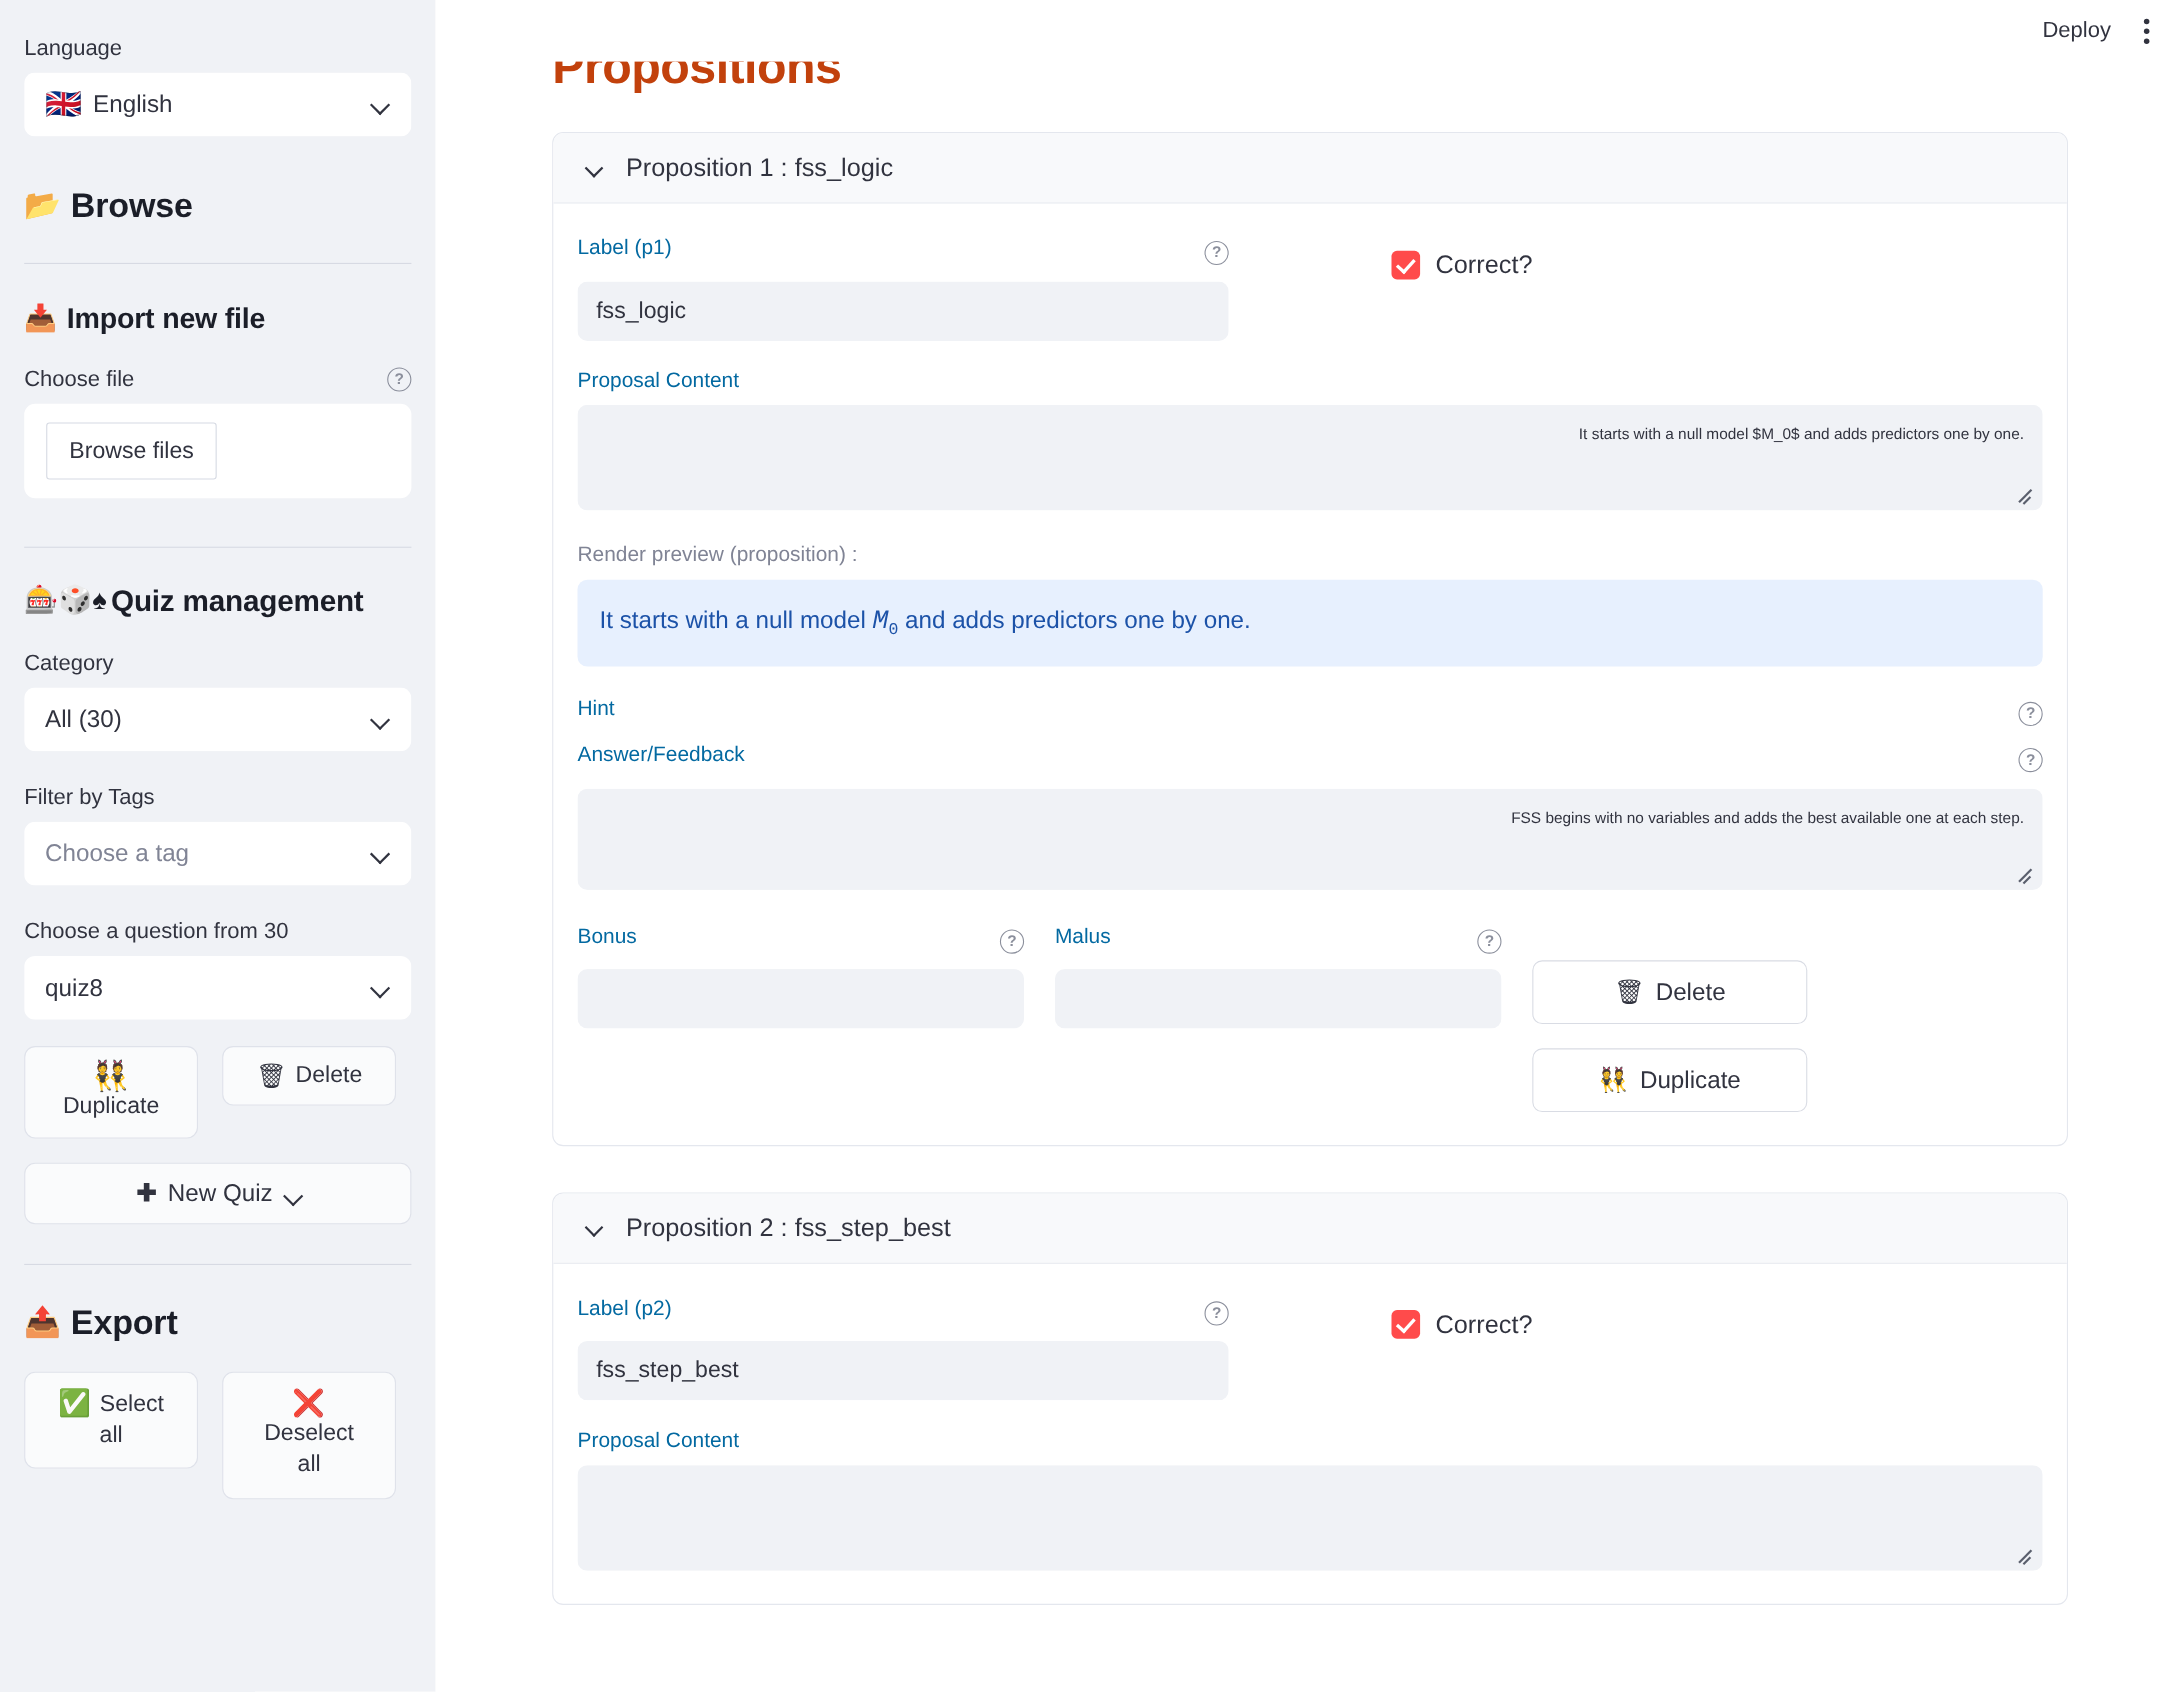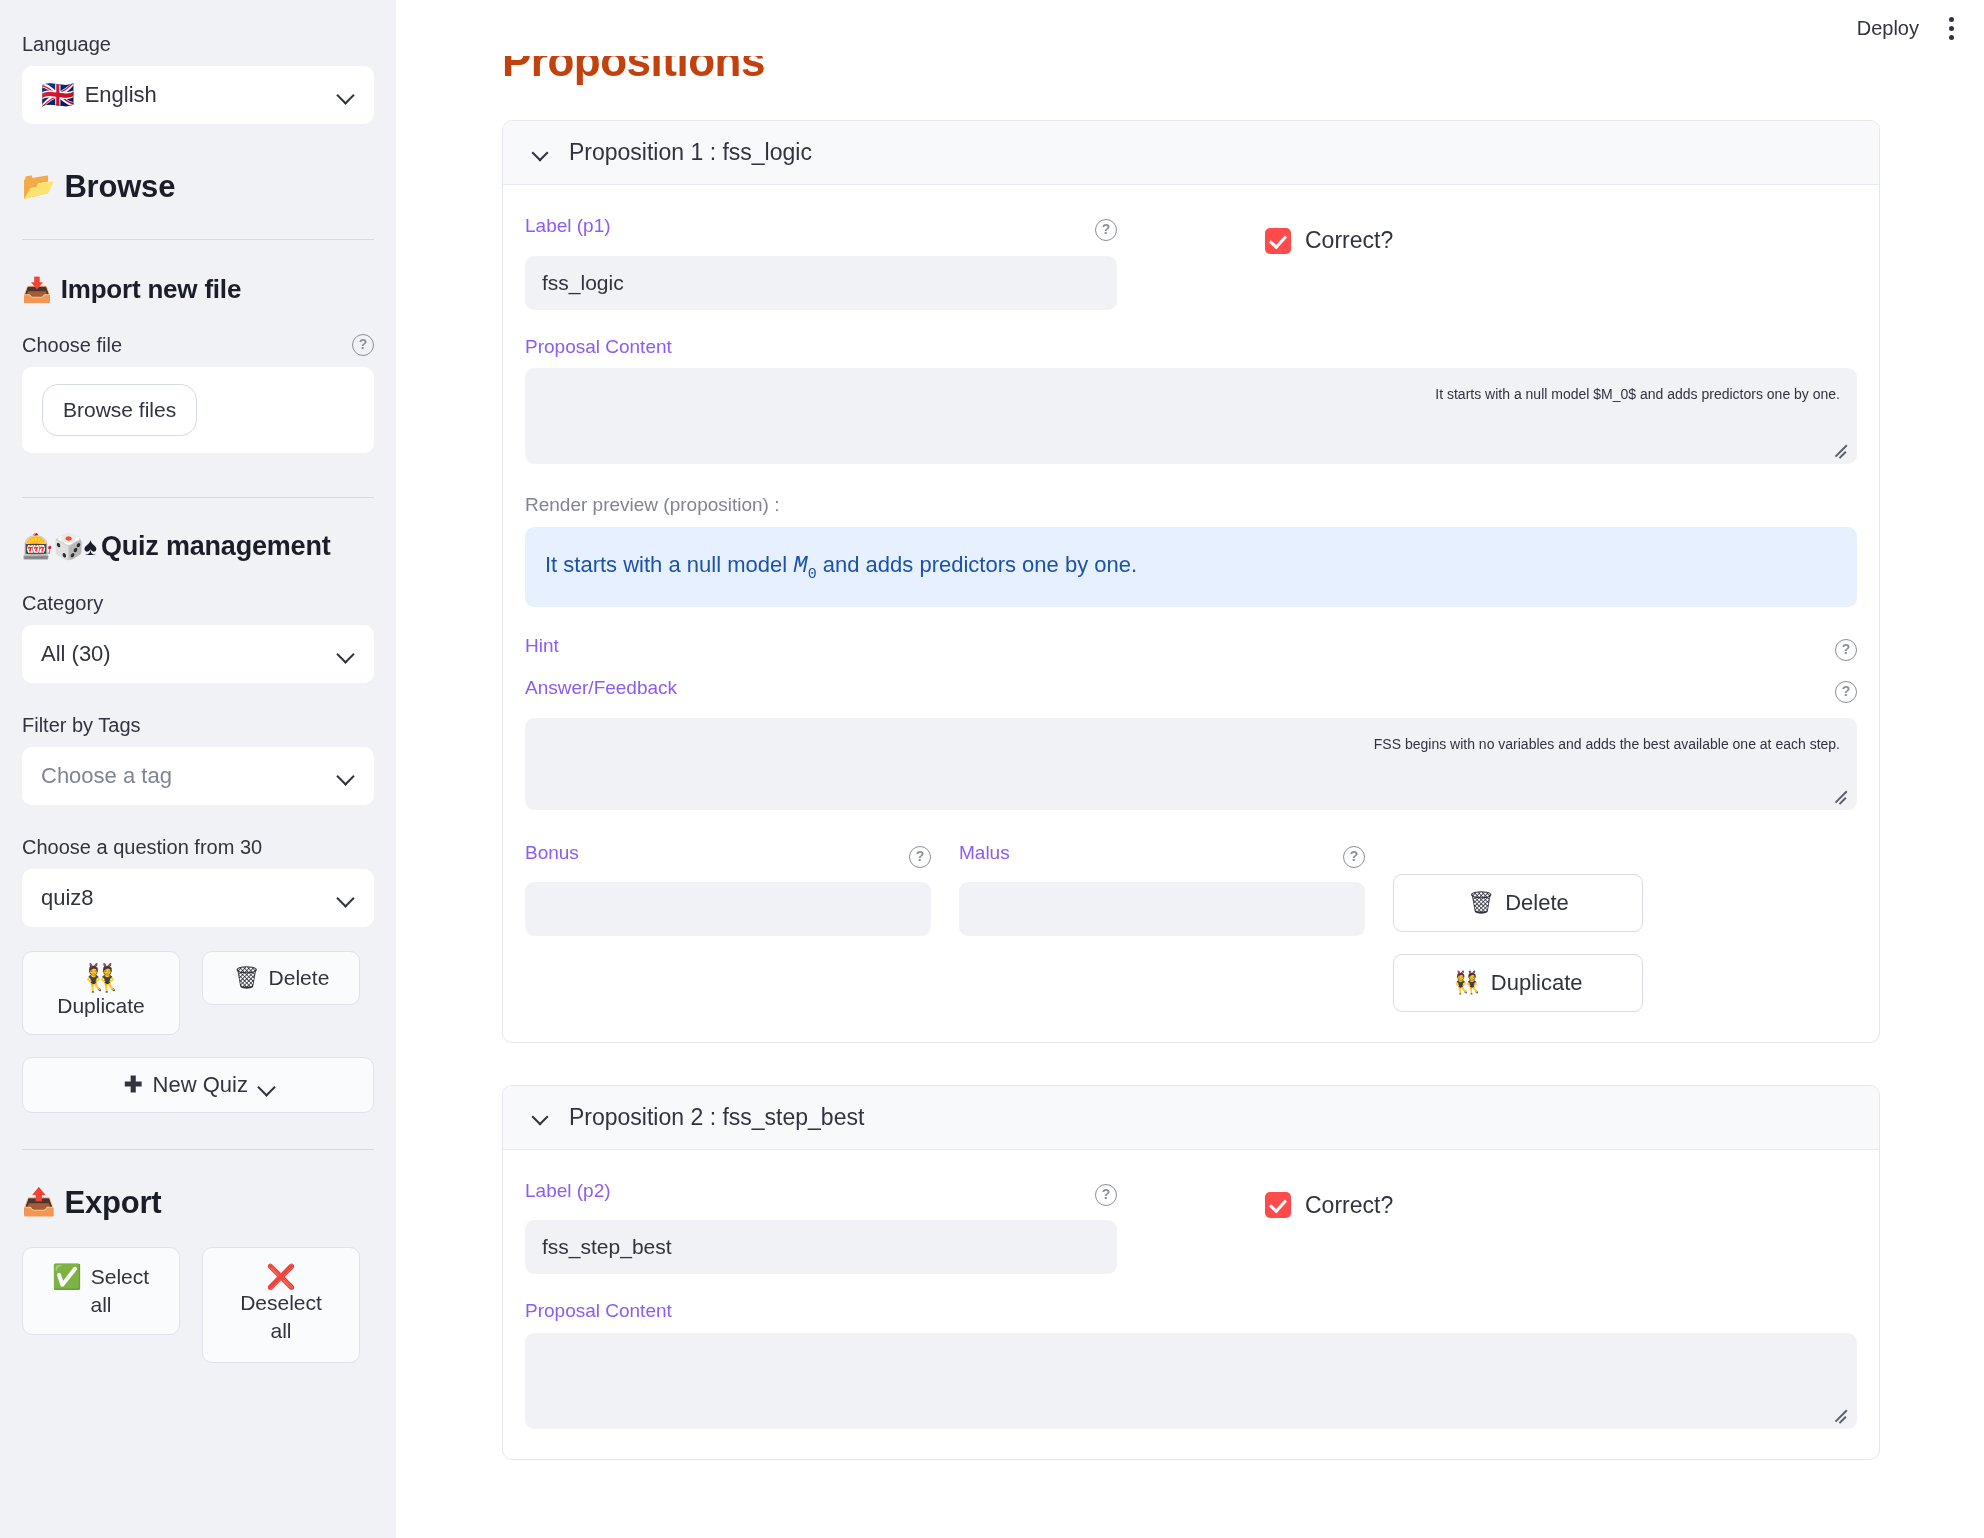--- a/index.html
+++ b/index.html
@@ -51,21 +51,21 @@
     border: 1.8px solid #8b8f9c; color: #8b8f9c;
     font-size: 14px; line-height: 18px; text-align: center; font-weight: 600;
     flex: none; cursor: pointer;
   }
   .row-between { display: flex; align-items: center; justify-content: space-between; }
   .filedrop {
     width: 100%; background: #ffffff; border-radius: 10px;
     padding: 17px 20px; display: flex; align-items: center;
   }
   .btn {
-    background: #ffffff; border: 1px solid #d6dae3; border-radius: 16px;
+    background: #ffffff; border: 1px solid #d6dae3; border-radius: 3px;
     font-size: 21px; color: #31333f; cursor: pointer;
     display: flex; align-items: center; justify-content: center;
     font-family: "Liberation Sans", sans-serif; line-height: 1.25;
   }
   .btn.small { padding: 10px 20px; height: 52px; }
   .sb-btn-row { display: flex; gap: 22px; align-items: flex-start; }
   .sb-btn {
     background: #fafbfc; border: 1px solid #dfe2ea; border-radius: 10px;
     font-size: 21px; color: #31333f; cursor: pointer; text-align: center;
     display: flex; flex-direction: column; align-items: center; justify-content: center;
@@ -110,21 +110,21 @@
   .chev-sm { width: 16px; height: 16px; position: relative; flex:none; }
   .chev-sm::after {
     content:""; position:absolute; left:1px; top:2px;
     width: 10px; height: 10px;
     border-right: 2.4px solid #31333f; border-bottom: 2.4px solid #31333f;
     transform: rotate(45deg);
   }
   .exp-body { padding: 28px 22px 30px 22px; }
 
   .fld-label {
-    font-size: 19px; color: #8b5cf6; margin-bottom: 8px; line-height: 1.4;
+    font-size: 19px; color: #0369a1; margin-bottom: 8px; line-height: 1.4;
   }
   .fld-label.muted { color: #808495; }
   .input {
     background: #f0f2f6; border: 1px solid transparent; border-radius: 9px;
     padding: 14px 16px; font-size: 21px; color: #31333f; width: 100%;
     font-family: "Liberation Sans", sans-serif;
   }
   .textarea {
     background: #f0f2f6; border: 1px solid transparent; border-radius: 9px;
     padding: 16px 16px; font-size: 14px; color: #31333f; width: 100%;

